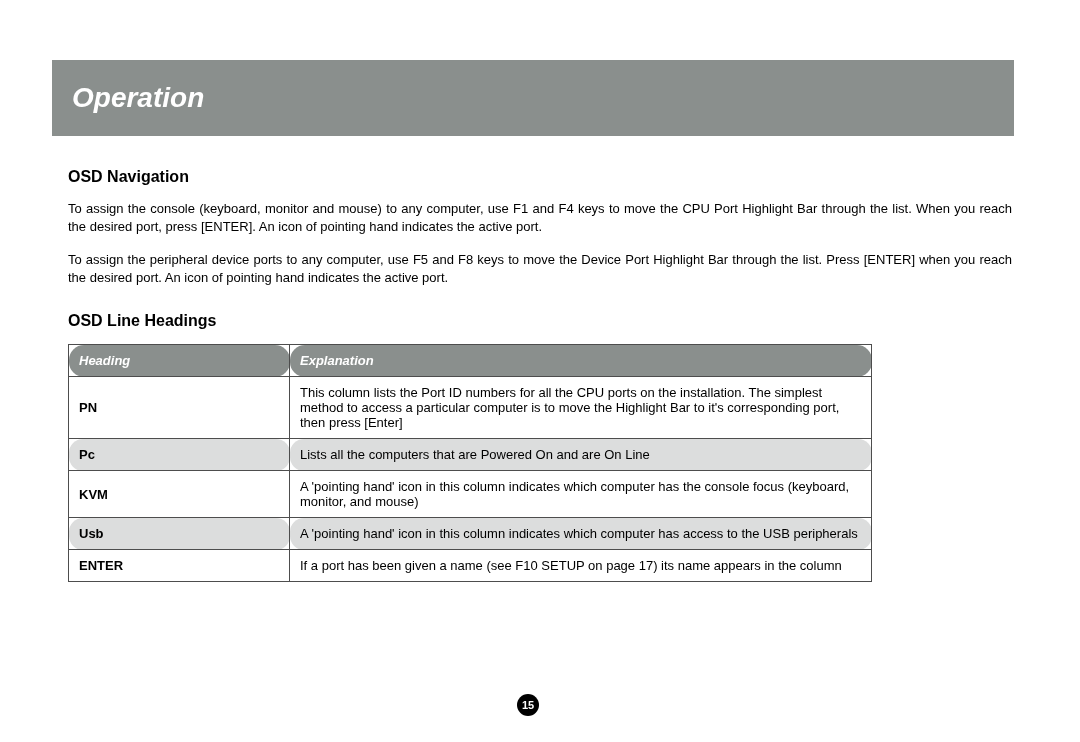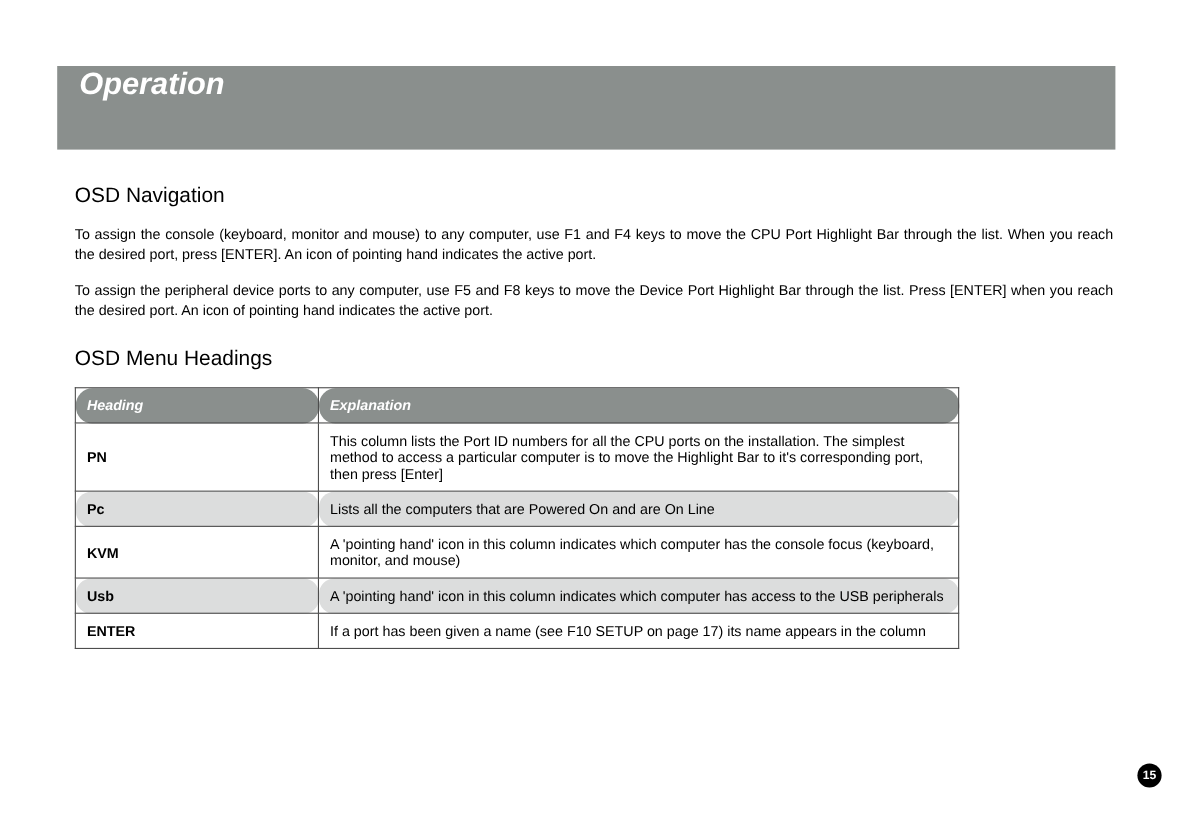--- a/index.html
+++ b/index.html
@@ -20,39 +20,39 @@
     padding: 0;
   }
   .banner {
     position: absolute;
     left: 52px;
     top: 60px;
     width: 962px;
     height: 76px;
     background: #8a8f8d;
     display: flex;
-    align-items: flex-start;
+    align-items: center;
     padding-left: 20px;
     box-sizing: border-box;
   }
   .banner-title {
     color: #ffffff;
     font-weight: bold;
     font-size: 28px;
     font-style: italic;
   }
   .content {
     position: absolute;
     left: 68px;
     top: 168px;
     width: 944px;
   }
   .section-heading {
-    font-weight: normal;
-    font-size: 19px;
+    font-weight: bold;
+    font-size: 16px;
     margin: 0 0 14px 0;
   }
   .para {
     font-size: 13px;
     line-height: 1.35;
     margin: 0 0 16px 0;
     text-align: justify;
   }
   .table-wrap {
     margin-top: 10px;
@@ -80,21 +80,21 @@
   }
   .table-wrap tr.alt td {
     background: #dcdddd;
     border-radius: 14px;
   }
   .page-num-wrap {
     position: absolute;
     left: 0;
     top: 694px;
     width: 1056px;
-    text-align: right;
+    text-align: center;
   }
   .page-num {
     display: inline-flex;
     align-items: center;
     justify-content: center;
     width: 22px;
     height: 22px;
     border-radius: 50%;
     background: #000;
     color: #fff;
@@ -110,21 +110,21 @@
   <div class="banner">
     <div class="banner-title">Operation</div>
   </div>
 
   <div class="content">
 
     <div class="section-heading">OSD Navigation</div>
     <p class="para">To assign the console (keyboard, monitor and mouse) to any computer, use F1 and F4 keys to move the CPU Port Highlight Bar through the list. When you reach the desired port, press [ENTER]. An icon of pointing hand indicates the active port.</p>
     <p class="para">To assign the peripheral device ports to any computer, use F5 and F8 keys to move the Device Port Highlight Bar through the list.  Press [ENTER] when you reach the desired port. An icon of pointing hand indicates the active port.</p>
 
-    <div class="section-heading" style="margin-top:26px;">OSD Menu Headings</div>
+    <div class="section-heading" style="margin-top:26px;">OSD Line Headings</div>
 
     <table class="table-wrap">
       <thead>
         <tr>
           <th class="col-h">Heading</th>
           <th>Explanation</th>
         </tr>
       </thead>
       <tbody>
         <tr>

